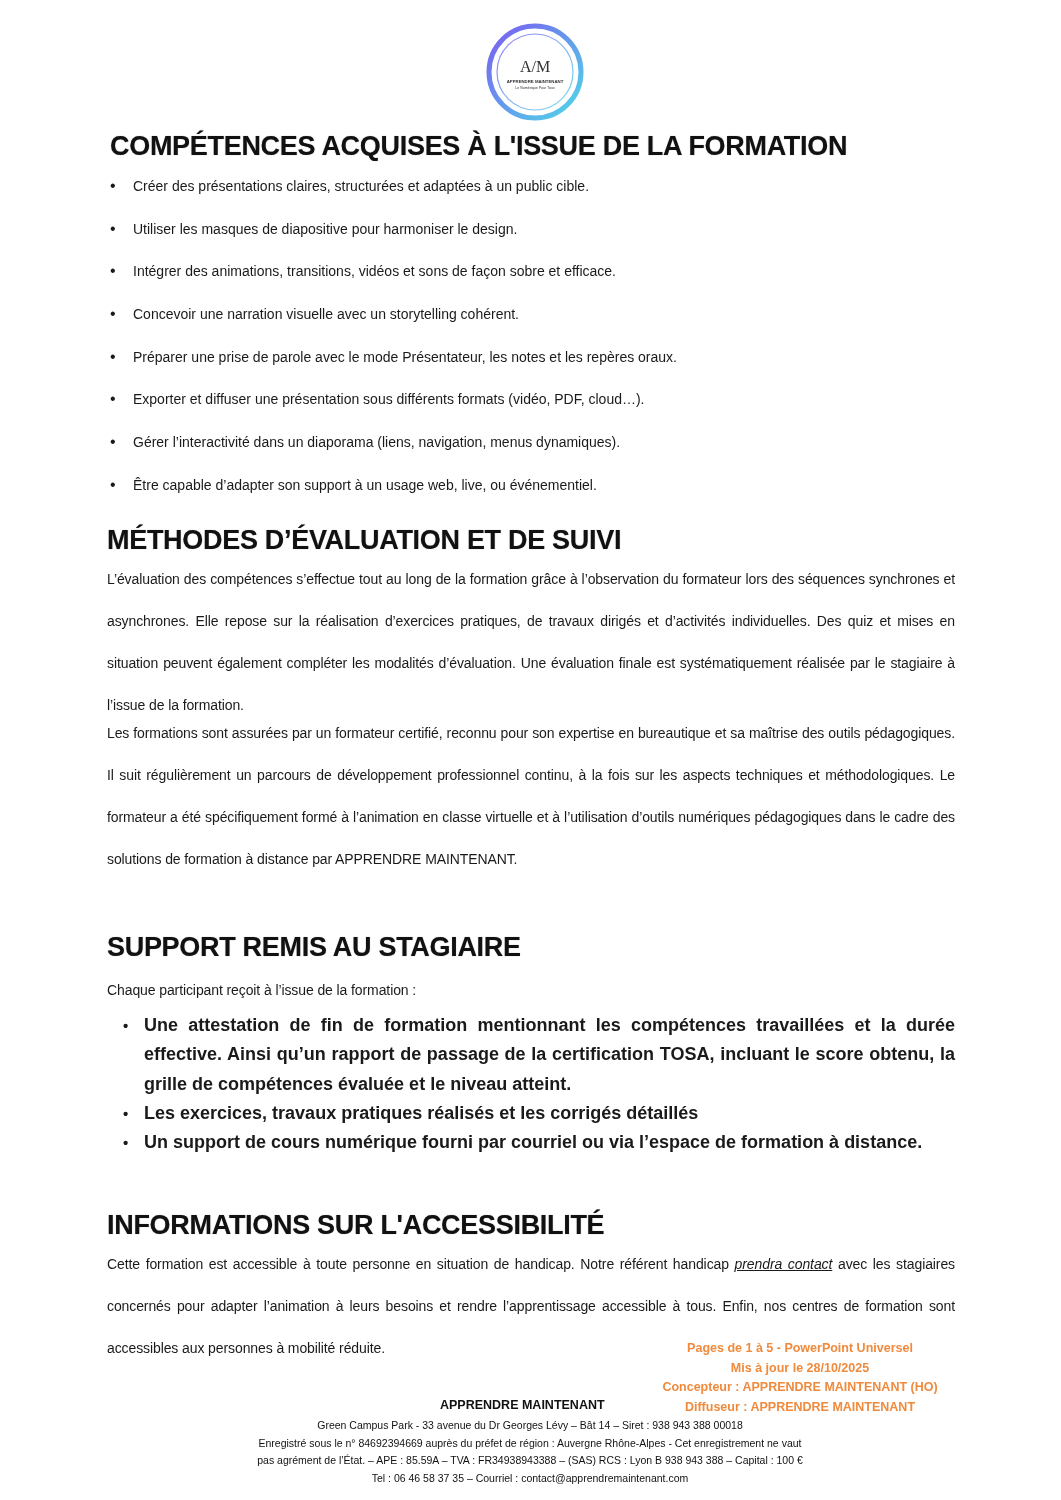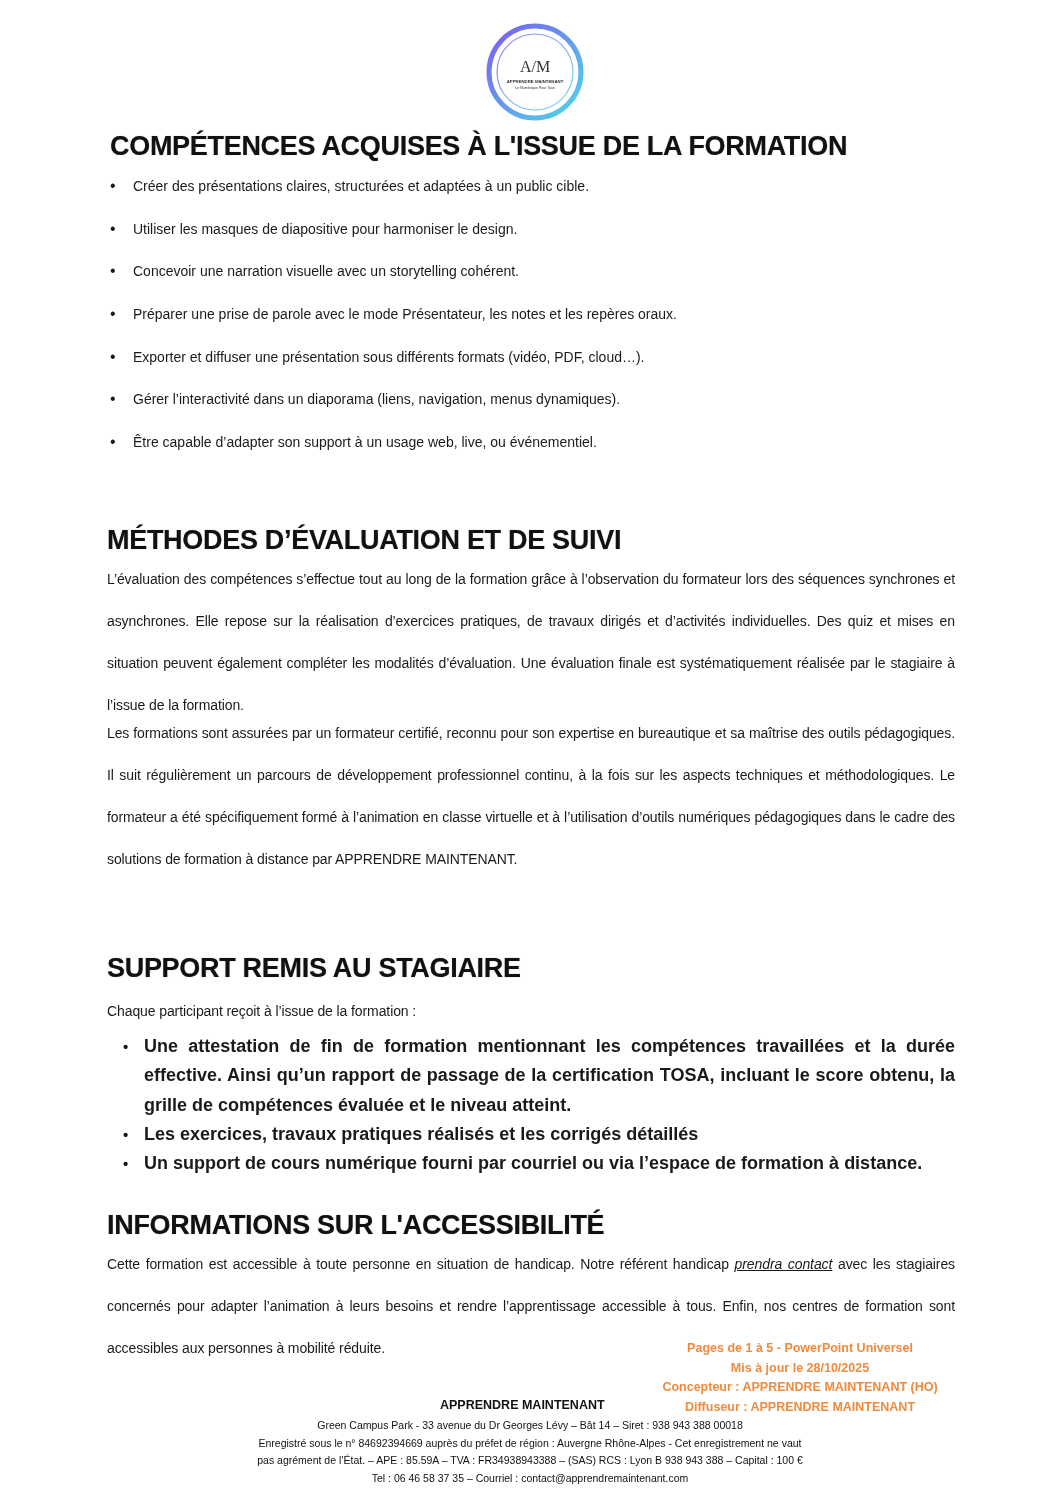--- a/index.html
+++ b/index.html
@@ -59,37 +59,38 @@
     <text x="50" y="67" text-anchor="middle" font-family="Liberation Sans, sans-serif" font-size="3.6" fill="#333">Le Numérique Pour Tous</text>
   </svg>
 </div>
 
 <div class="sec comp-title">
   <h2>COMPÉTENCES ACQUISES À L'ISSUE DE LA FORMATION</h2>
 </div>
 <ul class="comp">
   <li>Créer des présentations claires, structurées et adaptées à un public cible.</li>
   <li>Utiliser les masques de diapositive pour harmoniser le design.</li>
+  <li>Intégrer des animations, transitions, vidéos et sons de façon sobre et efficace.</li>
   <li>Concevoir une narration visuelle avec un storytelling cohérent.</li>
   <li>Préparer une prise de parole avec le mode Présentateur, les notes et les repères oraux.</li>
   <li>Exporter et diffuser une présentation sous différents formats (vidéo, PDF, cloud…).</li>
   <li>Gérer l’interactivité dans un diaporama (liens, navigation, menus dynamiques).</li>
   <li>Être capable d’adapter son support à un usage web, live, ou événementiel.</li>
 </ul>
 
 <div class="sec" style="top:525px">
   <h2>MÉTHODES D’ÉVALUATION ET DE SUIVI</h2>
   <p class="body" style="margin-top:2px">L’évaluation des compétences s’effectue tout au long de la formation grâce à l’observation du formateur lors des séquences synchrones et asynchrones. Elle repose sur la réalisation d’exercices pratiques, de travaux dirigés et d’activités individuelles. Des quiz et mises en situation peuvent également compléter les modalités d’évaluation. Une évaluation finale est systématiquement réalisée par le stagiaire à l’issue de la formation.</p>
 </div>
 
 <div class="sec" style="top:712px">
   <p class="body" style="margin-top:0px">Les formations sont assurées par un formateur certifié, reconnu pour son expertise en bureautique et sa maîtrise des outils pédagogiques. Il suit régulièrement un parcours de développement professionnel continu, à la fois sur les aspects techniques et méthodologiques. Le formateur a été spécifiquement formé à l’animation en classe virtuelle et à l’utilisation d’outils numériques pédagogiques dans le cadre des solutions de formation à distance par APPRENDRE MAINTENANT.</p>
 </div>
 
-<div class="sec" style="top:953px">
+<div class="sec" style="top:932px">
   <h2>SUPPORT REMIS AU STAGIAIRE</h2>
   <p class="body" style="margin-top:6px">Chaque participant reçoit à l’issue de la formation :</p>
   <ul class="support">
     <li>Une attestation de fin de formation mentionnant les compétences travaillées et la durée effective. Ainsi qu’un rapport de passage de la certification TOSA, incluant le score obtenu, la grille de compétences évaluée et le niveau atteint.</li>
     <li>Les exercices, travaux pratiques réalisés et les corrigés détaillés</li>
     <li>Un support de cours numérique fourni par courriel ou via l’espace de formation à distance.</li>
   </ul>
 </div>
 
 <div class="sec" style="top:1210px">

